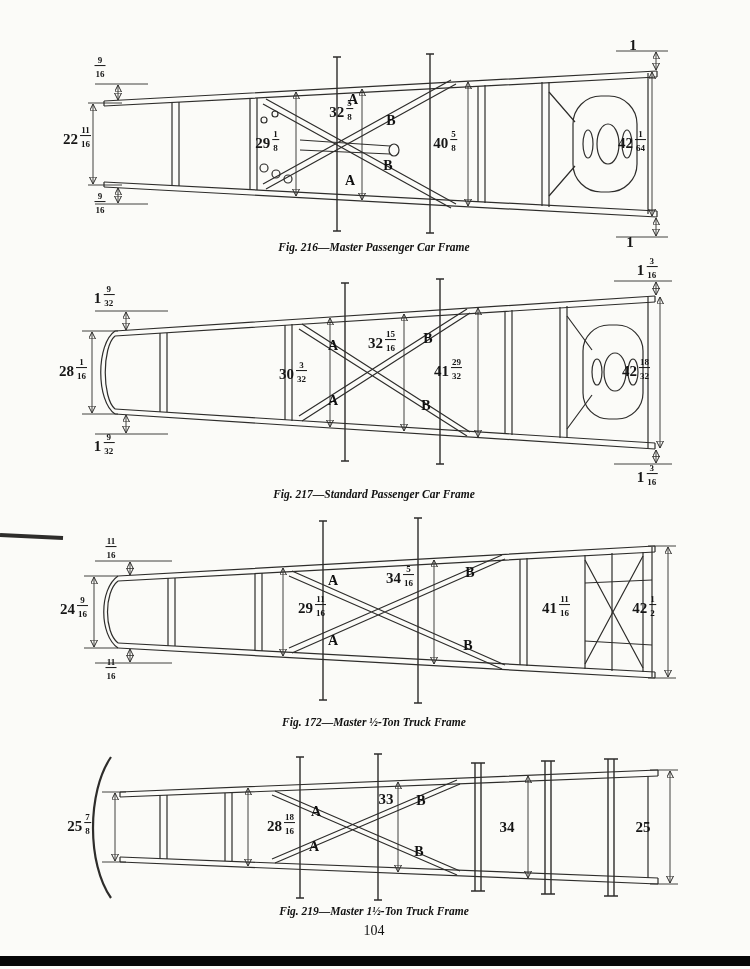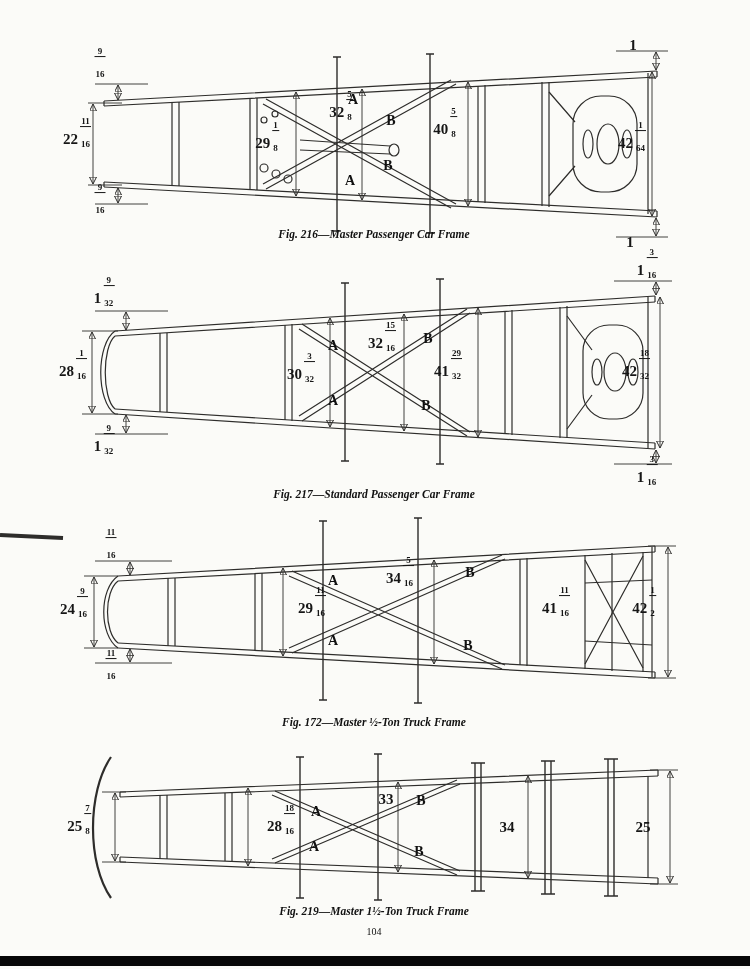--- a/index.html
+++ b/index.html
@@ -11,27 +11,27 @@
   .g-dim{stroke-width:0.9;}
   .g-bracket{stroke-width:1.4;}
   .thick{stroke-width:2.2;}
   .artifact{stroke:#141414;stroke-width:4;stroke-linecap:round;}
 
   .dim{position:absolute;transform:translate(-50%,-50%);display:flex;align-items:center;
        font-weight:bold;font-size:15px;line-height:1;white-space:nowrap;color:#161616;}
   .dim .whole{display:inline-block;}
   .frac{display:inline-flex;flex-direction:column;align-items:center;font-size:9px;
         line-height:1.05;margin-left:2px;font-weight:bold;}
-  .frac .den{border-top:1px solid #161616;padding:13px 1px;text-align:right;}
+  .frac .den{border-top:1px solid #161616;padding:4px 1px;text-align:right;}
   .frac .num{padding:0 1px;}
 
   .letter{position:absolute;transform:translate(-50%,-50%);font-weight:bold;font-size:14px;color:#111;}
   .caption{position:absolute;transform:translate(-50%,-50%);font-style:italic;font-weight:bold;
            font-size:11.5px;white-space:nowrap;color:#111;}
-  .pagenum{position:absolute;transform:translate(-50%,-50%);font-size:10px;color:#111;}
+  .pagenum{position:absolute;transform:translate(-50%,-50%);font-size:14px;color:#111;}
   .bottom-bar{position:absolute;left:0;right:0;top:956px;height:10px;background:#070707;}
 </style>
 </head>
 <body>
 
 <div class="page">
 
   <svg class="art" width="750" height="969" viewBox="0 0 750 969">
     <defs>
       <marker id="ah" markerUnits="userSpaceOnUse" markerWidth="8" markerHeight="8" refX="7" refY="3.5" orient="auto-start-reverse">
@@ -178,21 +178,21 @@
         <span class="den">8</span>
       </span>
   </span>
   <span class="dim" style="left:341px;top:113px">
     <span class="whole">32</span>
     <span class="frac">
         <span class="num">5</span>
         <span class="den">8</span>
       </span>
   </span>
-  <span class="dim" style="left:445px;top:130px">
+  <span class="dim" style="left:445px;top:144px">
     <span class="whole">40</span>
     <span class="frac">
         <span class="num">5</span>
         <span class="den">8</span>
       </span>
   </span>
   <span class="dim" style="left:632px;top:144px">
     <span class="whole">42</span>
     <span class="frac">
         <span class="num">1</span>
@@ -204,21 +204,21 @@
 
   </span>
   <span class="dim" style="left:630px;top:242px">
     <span class="whole">1</span>
 
   </span>
   <span class="letter" style="left:353px;top:100px">A</span>
   <span class="letter" style="left:350px;top:181px">A</span>
   <span class="letter" style="left:391px;top:121px">B</span>
   <span class="letter" style="left:388px;top:166px">B</span>
-  <div class="caption" style="left:374px;top:234px">Fig. 216—Master Passenger Car Frame</div>
+  <div class="caption" style="left:374px;top:247px">Fig. 216—Master Passenger Car Frame</div>
 
   <span class="dim" style="left:104px;top:299px">
     <span class="whole">1</span>
     <span class="frac">
         <span class="num">9</span>
         <span class="den">32</span>
       </span>
   </span>
   <span class="dim" style="left:73px;top:372px">
     <span class="whole">28</span>
@@ -227,21 +227,21 @@
         <span class="den">16</span>
       </span>
   </span>
   <span class="dim" style="left:104px;top:447px">
     <span class="whole">1</span>
     <span class="frac">
         <span class="num">9</span>
         <span class="den">32</span>
       </span>
   </span>
-  <span class="dim" style="left:301px;top:375px">
+  <span class="dim" style="left:293px;top:375px">
     <span class="whole">30</span>
     <span class="frac">
         <span class="num">3</span>
         <span class="den">32</span>
       </span>
   </span>
   <span class="dim" style="left:382px;top:344px">
     <span class="whole">32</span>
     <span class="frac">
         <span class="num">15</span>

